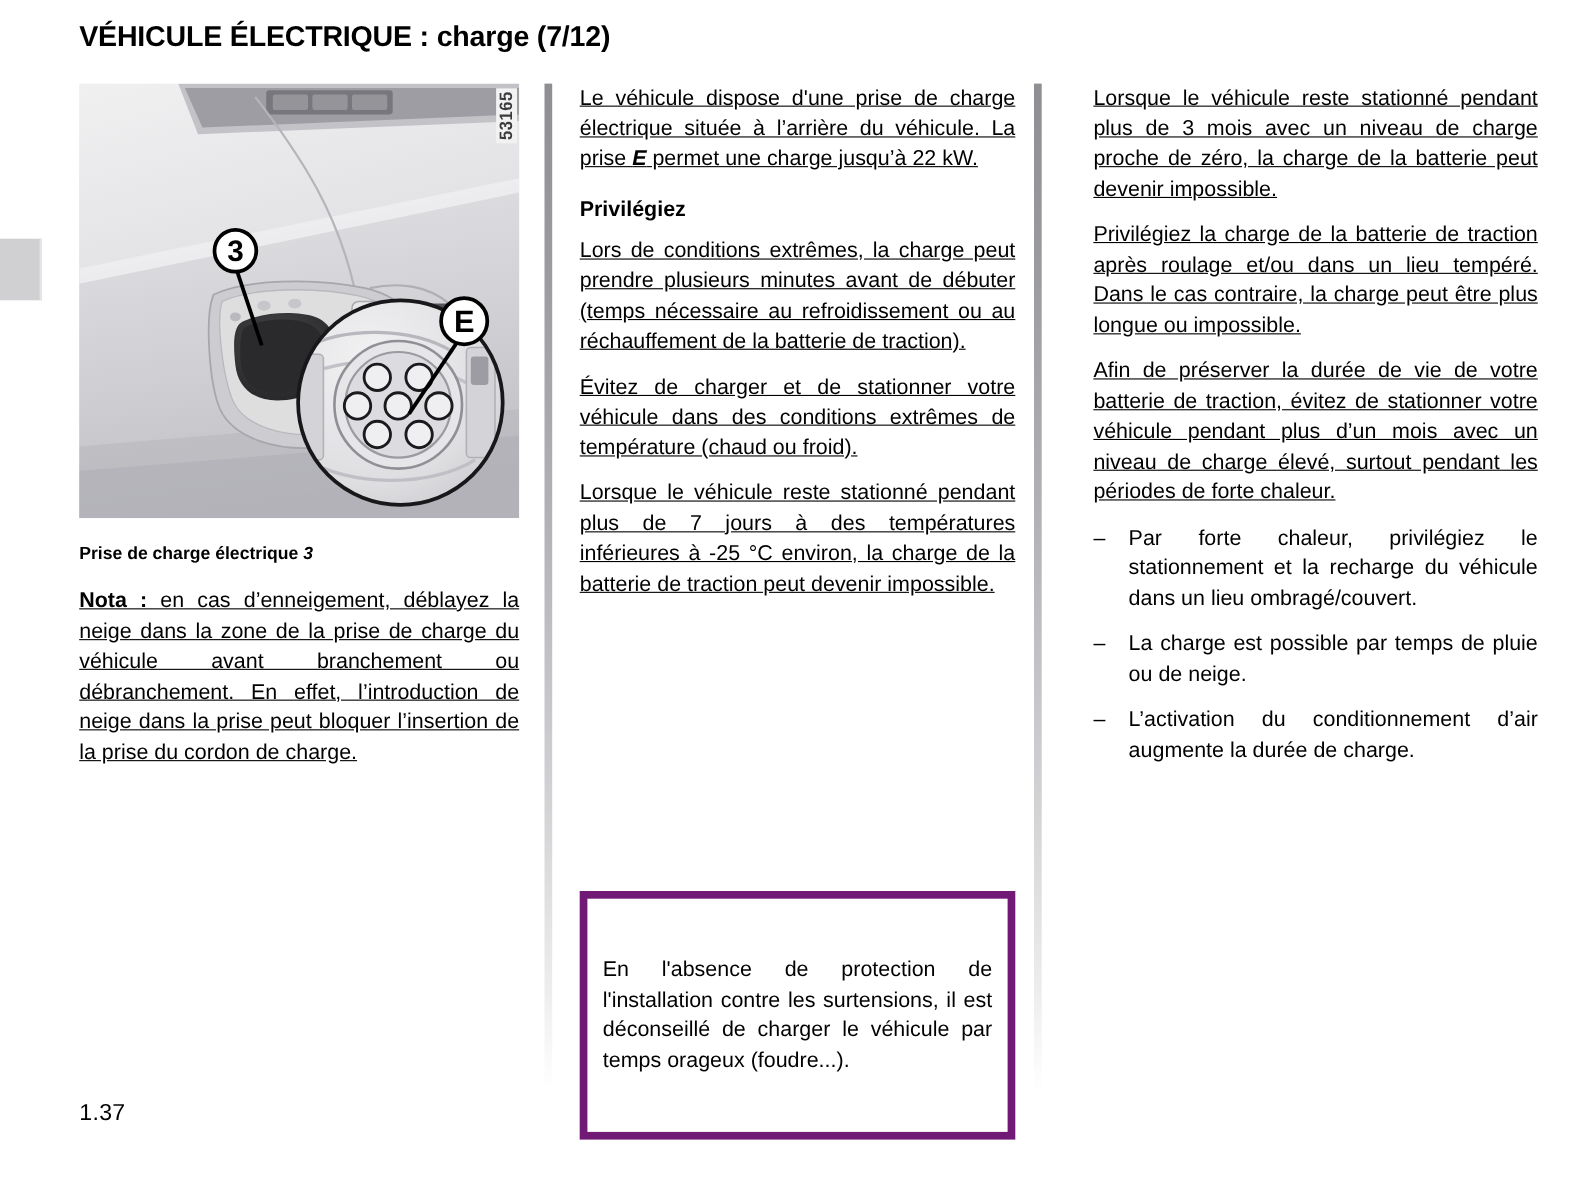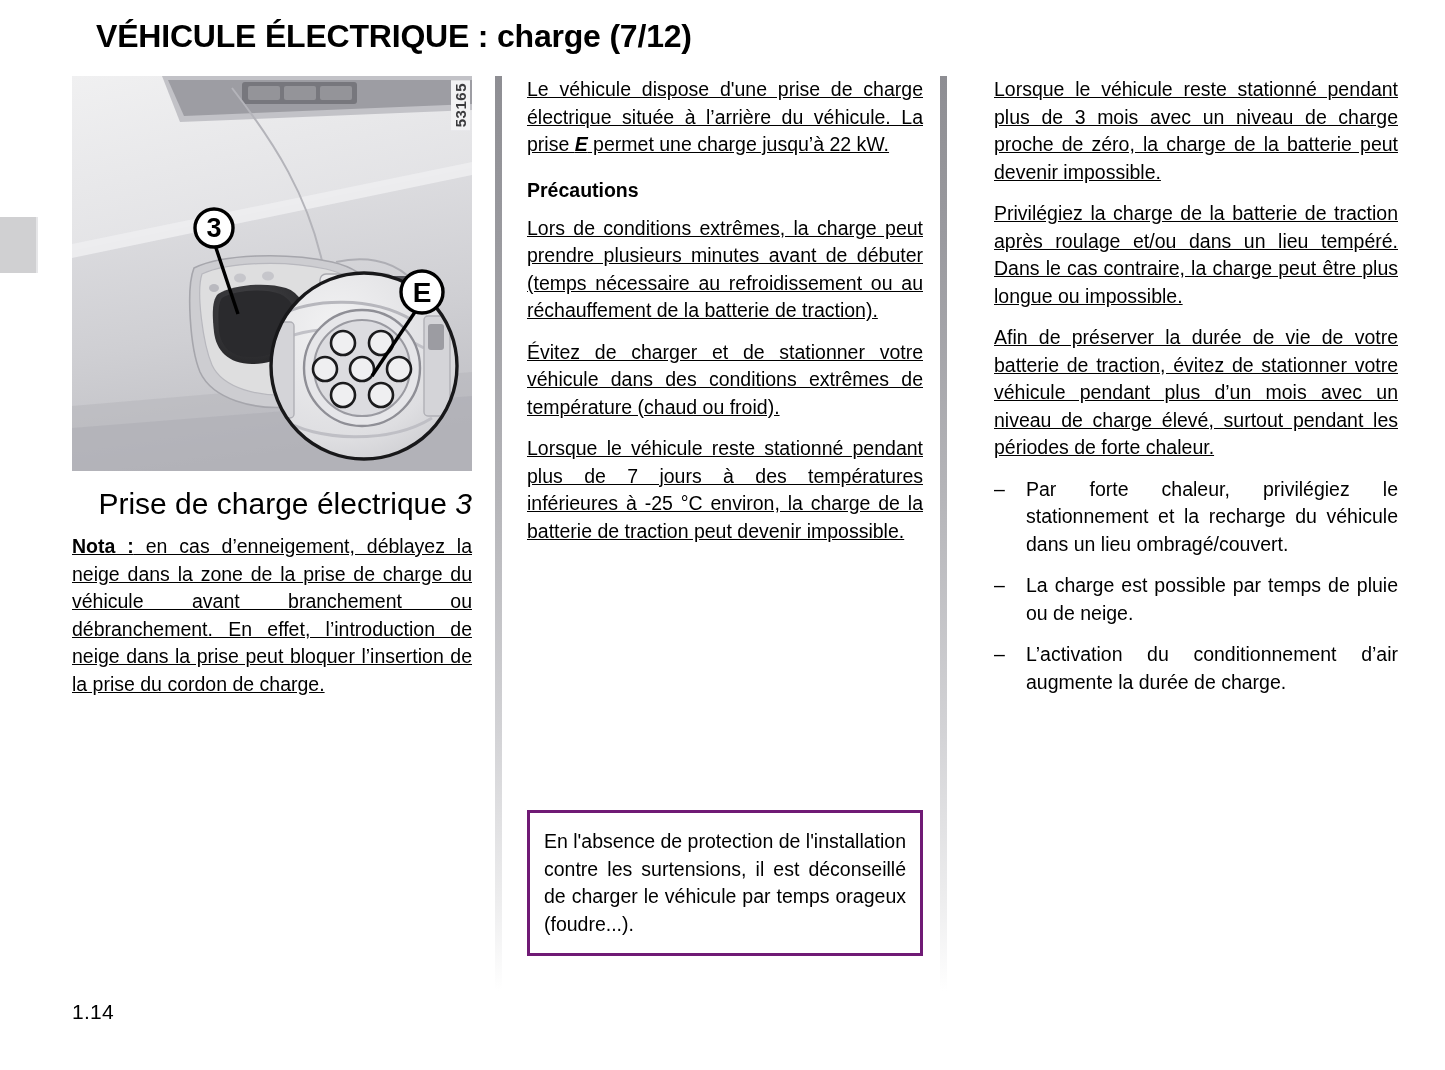--- a/index.html
+++ b/index.html
@@ -15,25 +15,24 @@
     font-family: "Liberation Sans", sans-serif;
     color: #000000;
     -webkit-font-smoothing: antialiased;
   }
 
   
   .page-title {
     position: absolute;
     left: 72px;
     top: 18px;
-    font-size: 32px;
+    font-size: 26px;
     font-weight: bold;
     letter-spacing: -0.2px;
     white-space: nowrap;
-    margin-left: 24px;
   }
 
   
   .thumb-tab {
     position: absolute;
     left: 0px;
     top: 217px;
     width: 36px;
     height: 56px;
     background: #d0d0d2;
@@ -76,24 +75,23 @@
     font-size: 19.5px;
     font-weight: bold;
     line-height: 26px;
   }
   .bold { font-weight: bold; margin-top: 35px; }
   .bolditalic { font-weight: bold; font-style: italic; }
 
   
   h2.section-heading {
     margin: 0 0 14px 0;
-    font-size: 30px;
-    font-weight: normal;
+    font-size: 16px;
+    font-weight: bold;
     line-height: 30px;
-    text-align: right;
   }
   h2.section-heading .num { font-style: italic; }
 
   
   .photo {
     position: relative;
     width: 400px;
     height: 395px;
     margin-bottom: 18px;
     background: linear-gradient(160deg, #f3f3f4 0%, #e7e7e9 26%, #d9d9dc 52%, #cfcfd3 74%, #e2e2e5 100%);
@@ -113,22 +111,22 @@
     background: #f2f2f3;
     padding: 3px 1px;
   }
 
   
   .warning-box {
     position: absolute;
     left: 527px;
     top: 810px;
     width: 396px;
-    height: 146px;
-    border: 3px solid #701a75;
+    height: 226px;
+    border: 7px solid #701a75;
     box-sizing: border-box;
     display: flex;
     align-items: center;
   }
   .warning-box p {
     margin: 0;
     padding: 0 14px;
     font-size: 19.5px;
     line-height: 27.5px;
     text-align: justify;
@@ -300,21 +298,21 @@
     <span class="bold">Nota :</span><span> en cas d’enneigement, déblayez la neige dans la zone de la prise de charge du véhicule avant branchement ou débranchement. En effet, l’introduction de neige dans la prise peut bloquer l’insertion de la prise du cordon de charge.</span>
   </p>
 </div>
 
 <div class="col col-mid">
 
   <p class="body">
     <span>Le véhicule dispose d'une prise de charge électrique située à l’arrière du véhicule. La prise </span><span class="bolditalic">E</span><span> permet une charge jusqu’à 22 kW.</span>
   </p>
 
-  <h3 class="sub">Précautions</h3>
+  <h3 class="sub">Privilégiez</h3>
 
   <p class="body">Lors de conditions extrêmes, la charge peut prendre plusieurs minutes avant de débuter (temps nécessaire au refroidissement ou au réchauffement de la batterie de traction).</p>
   <p class="body">Évitez de charger et de stationner votre véhicule dans des conditions extrêmes de température (chaud ou froid).</p>
   <p class="body">Lorsque le véhicule reste stationné pendant plus de 7 jours à des températures inférieures à -25 °C environ, la charge de la batterie de traction peut devenir impossible.</p>
 </div>
 
 <div class="warning-box">
   <p>En l'absence de protection de l'installation contre les surtensions, il est déconseillé de charger le véhicule par temps orageux (foudre...).</p>
 </div>
 
@@ -334,13 +332,13 @@
       <span class="dash">–</span>
       <span>La charge est possible par temps de pluie ou de neige.</span>
     </li>
     <li>
       <span class="dash">–</span>
       <span>L’activation du conditionnement d’air augmente la durée de charge.</span>
     </li>
   </ul>
 </div>
 
-<div class="page-number">1.14</div>
+<div class="page-number">1.37</div>
 
 </body></html>

